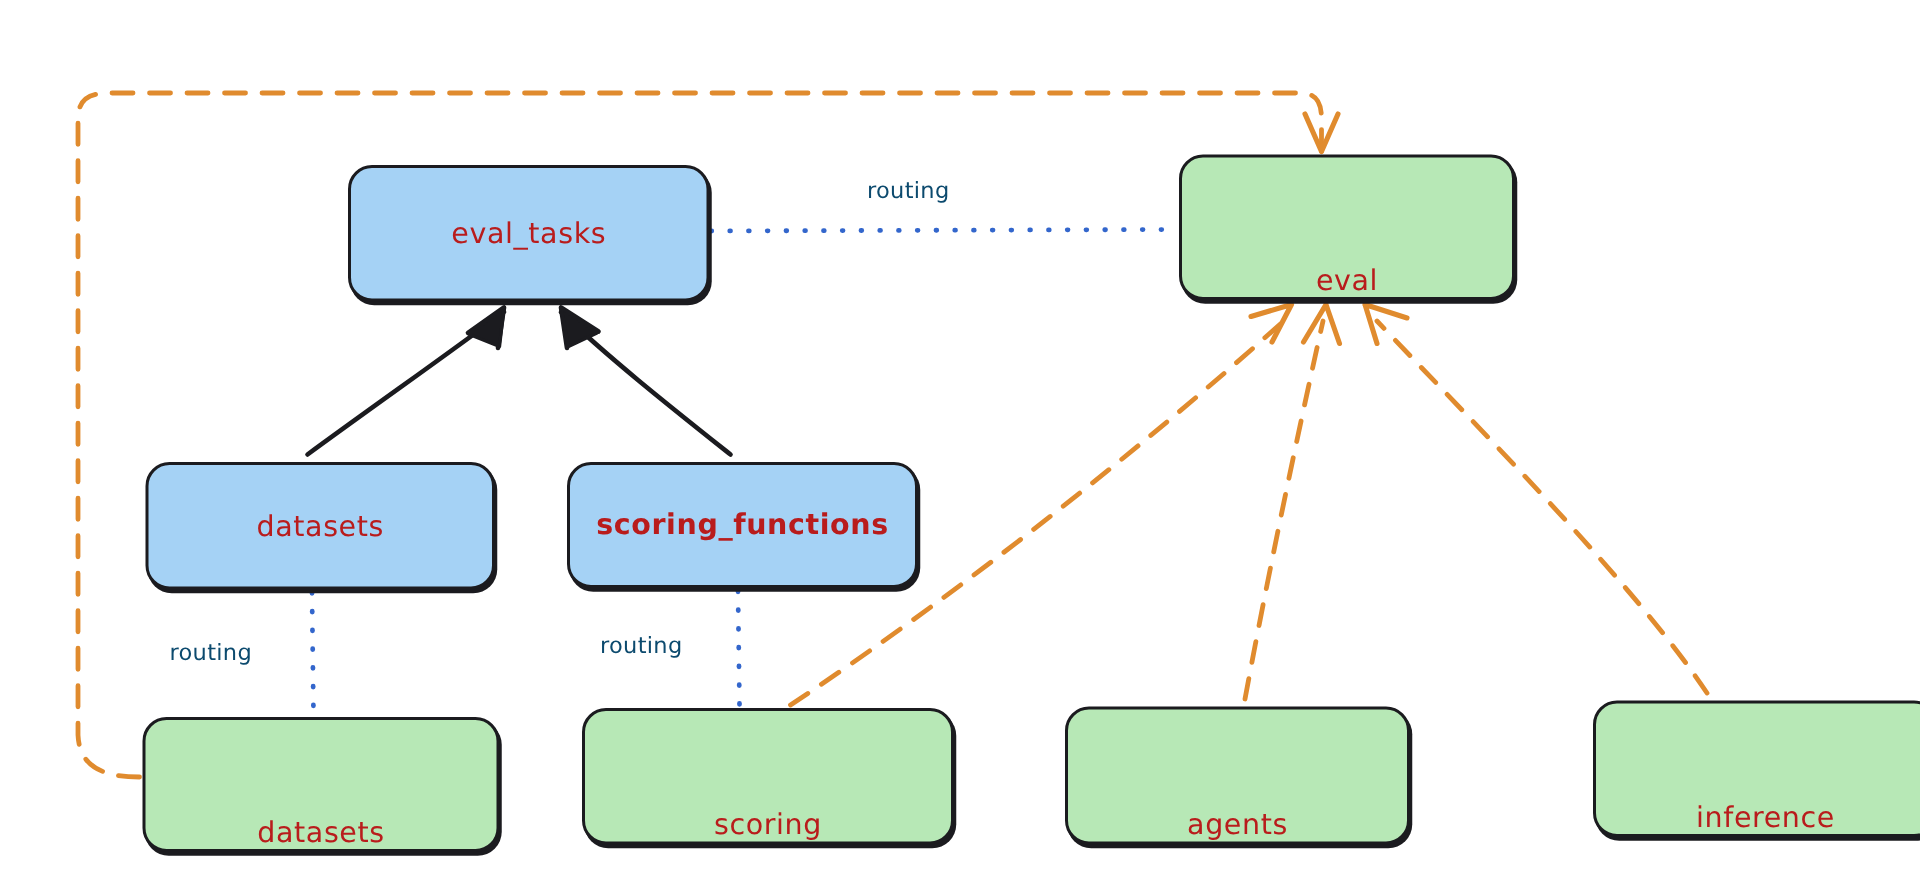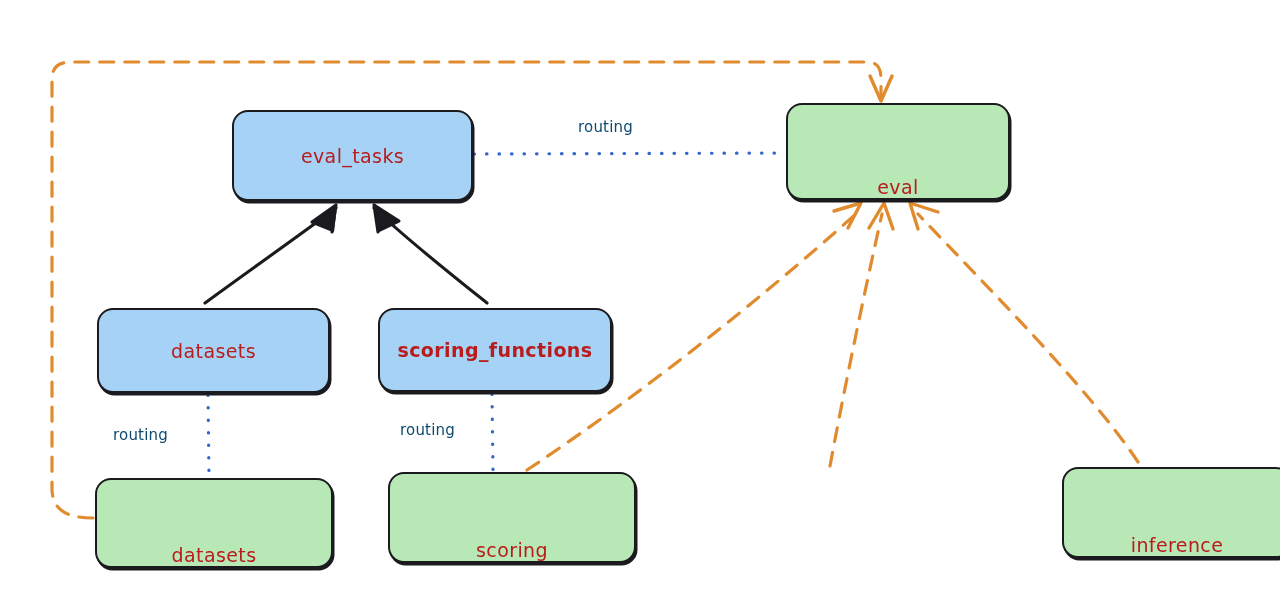--- a/index.html
+++ b/index.html
@@ -133,20 +133,23 @@
   </div>
 
   <div class="node node-green" style="left:95px; top:478px; width:238px; height:90px;">
     <span class="node-label">datasets</span>
   </div>
 
   <div class="node node-green" style="left:388px; top:472px; width:248px; height:91px;">
     <span class="node-label">scoring</span>
   </div>
 
+  <div class="node node-green" style="left:710px; top:471px; width:230px; height:92px;">
+    <span class="node-label">agents</span>
+  </div>
 
   <div class="node node-green" style="left:1026px; top:467px; width:230px; height:91px;margin-left:36px;">
     <span class="node-label">inference</span>
   </div>
 
   <div class="edge-label" style="left:578px; top:118px;">routing</div>
 
   <div class="edge-label" style="left:113px; top:426px;">routing</div>
 
   <div class="edge-label" style="left:400px; top:421px;">routing</div>

